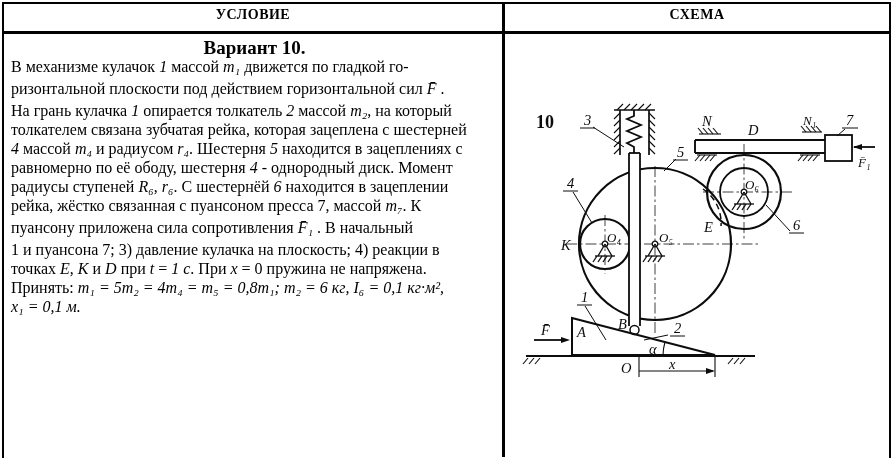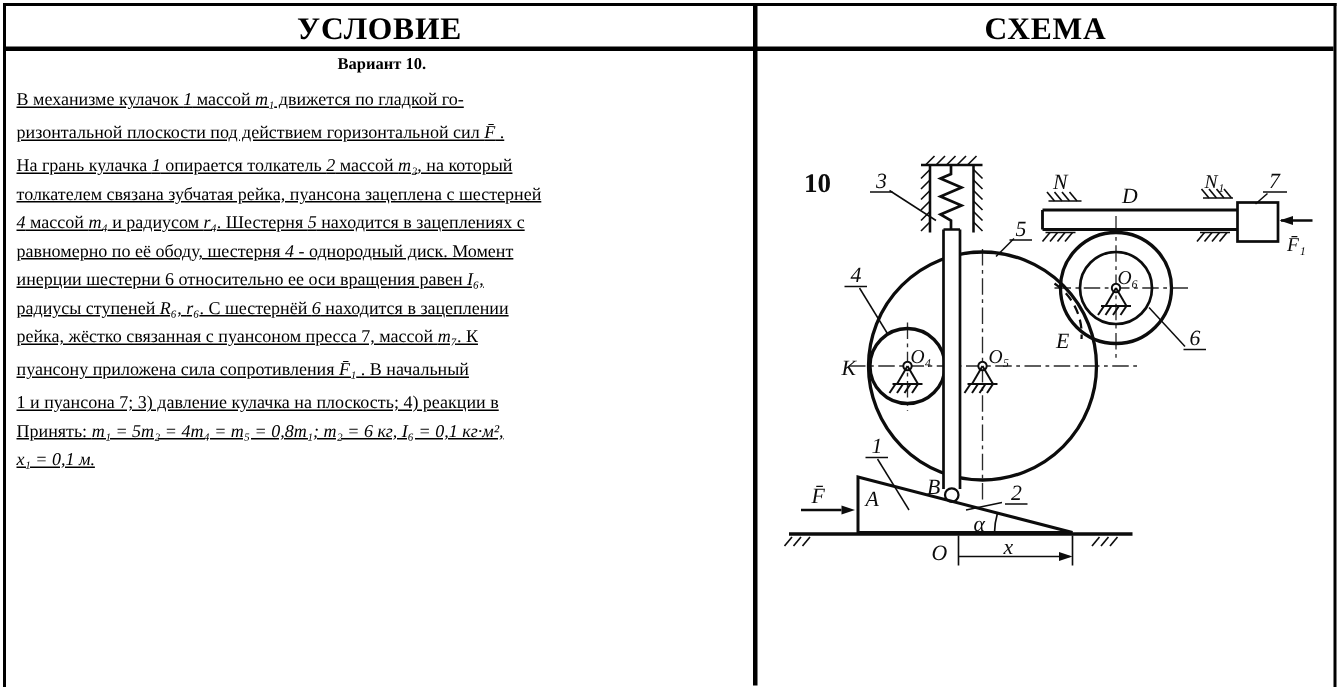--- a/index.html
+++ b/index.html
@@ -7,26 +7,26 @@
     width:896px;height:458px;background:#fff;color:#000;
     font-family:"Liberation Serif", serif;position:relative;overflow:hidden;
   }
   .tbl{
     position:absolute;left:2px;top:2px;width:889px;height:456px;
     border-left:2.5px solid #000;border-top:2.5px solid #000;border-right:2.5px solid #000;
     box-sizing:border-box;
   }
   .divider{position:absolute;left:498px;top:0;width:2.5px;height:453px;background:#000;}
   .hdr-sep{position:absolute;left:0;top:27px;width:100%;height:2.5px;background:#000;}
-  .hdr-cell{position:absolute;top:3px;font-weight:bold;font-size:21px;text-align:center;letter-spacing:.5px;}
+  .hdr-cell{position:absolute;top:3px;font-weight:bold;font-size:14px;text-align:center;letter-spacing:.5px;}
   .hdr-left{left:0;width:498px;}
   .hdr-right{left:500px;width:386px;text-align:center;}
   .cond{position:absolute;left:7px;top:33px;width:487px;}
-  .cond-title{text-align:center;font-weight:bold;font-size:11px;height:20px;}
-  .cline{font-size:12px;line-height:19px;white-space:nowrap;text-decoration:underline;}
+  .cond-title{text-align:center;font-weight:bold;font-size:19px;height:20px;}
+  .cline{font-size:16px;line-height:19px;white-space:nowrap;}
   .cline.tall{line-height:25px;}
   .schema{position:absolute;left:500px;top:30px;width:391px;height:427px;}
   svg text{font-family:"Liberation Serif", serif;fill:#0c0c0c;}
   svg .lbl{font-size:14.5px;font-style:italic;}
   svg .sub{font-size:13px;font-style:italic;}
 </style>
 </head>
 <body>
 
 <div class="tbl">
@@ -34,28 +34,28 @@
   <div class="hdr-cell hdr-right">СХЕМА</div>
   <div class="hdr-sep"></div>
   <div class="divider"></div>
 
   <div class="cond">
     <div class="cond-title">Вариант 10.</div>
     <div id="cond-lines">
         <div class="cline">В механизме кулачок <i>1</i> массой <i>m₁</i> движется по гладкой го-</div>
         <div class="cline tall">ризонтальной плоскости под действием горизонтальной сил <i>F̄</i> .</div>
         <div class="cline">На грань кулачка <i>1</i> опирается толкатель <i>2</i> массой <i>m₂</i>, на который</div>
-        <div class="cline">толкателем связана зубчатая рейка, пуансона зацеплена с шестерней</div>
+        <div class="cline">толкателем связана зубчатая рейка, которая зацеплена с шестерней</div>
         <div class="cline"><i>4</i> массой <i>m₄</i> и радиусом <i>r₄</i>. Шестерня <i>5</i> находится в зацеплениях с</div>
         <div class="cline">равномерно по её ободу, шестерня <i>4</i> - однородный диск. Момент</div>
-        <div class="cline">инерции шестерни 6 относительно ее оси вращения равен <i>I₆</i>,</div>
         <div class="cline">радиусы ступеней <i>R₆</i>, <i>r₆</i>. С шестернёй <i>6</i> находится в зацеплении</div>
         <div class="cline">рейка, жёстко связанная с пуансоном пресса 7, массой <i>m₇</i>. К</div>
         <div class="cline tall">пуансону приложена сила сопротивления <i>F̄₁</i> . В начальный</div>
         <div class="cline">1 и пуансона 7; 3) давление кулачка на плоскость; 4) реакции в</div>
+        <div class="cline">точках <i>E</i>, <i>K</i> и <i>D</i> при <i>t</i> = <i>1 с</i>. При <i>x</i> = 0 пружина не напряжена.</div>
         <div class="cline">Принять: <i>m₁ = 5m₂ = 4m₄ = m₅ = 0,8m₁; m₂ = 6 кг, I₆ = 0,1 кг·м²,</i></div>
         <div class="cline"><i>x₁ = 0,1 м.</i></div>
       </div>
   </div>
 
   <svg class="schema" viewBox="501 31 391 427" width="391" height="427" xmlns="http://www.w3.org/2000/svg">
 
     <g stroke="#2a2a2a" stroke-width="0.9" stroke-dasharray="11 3 2.5 3" fill="none">
       <path d="M563 241 H758"></path>
       <path d="M700 189 H791"></path>

